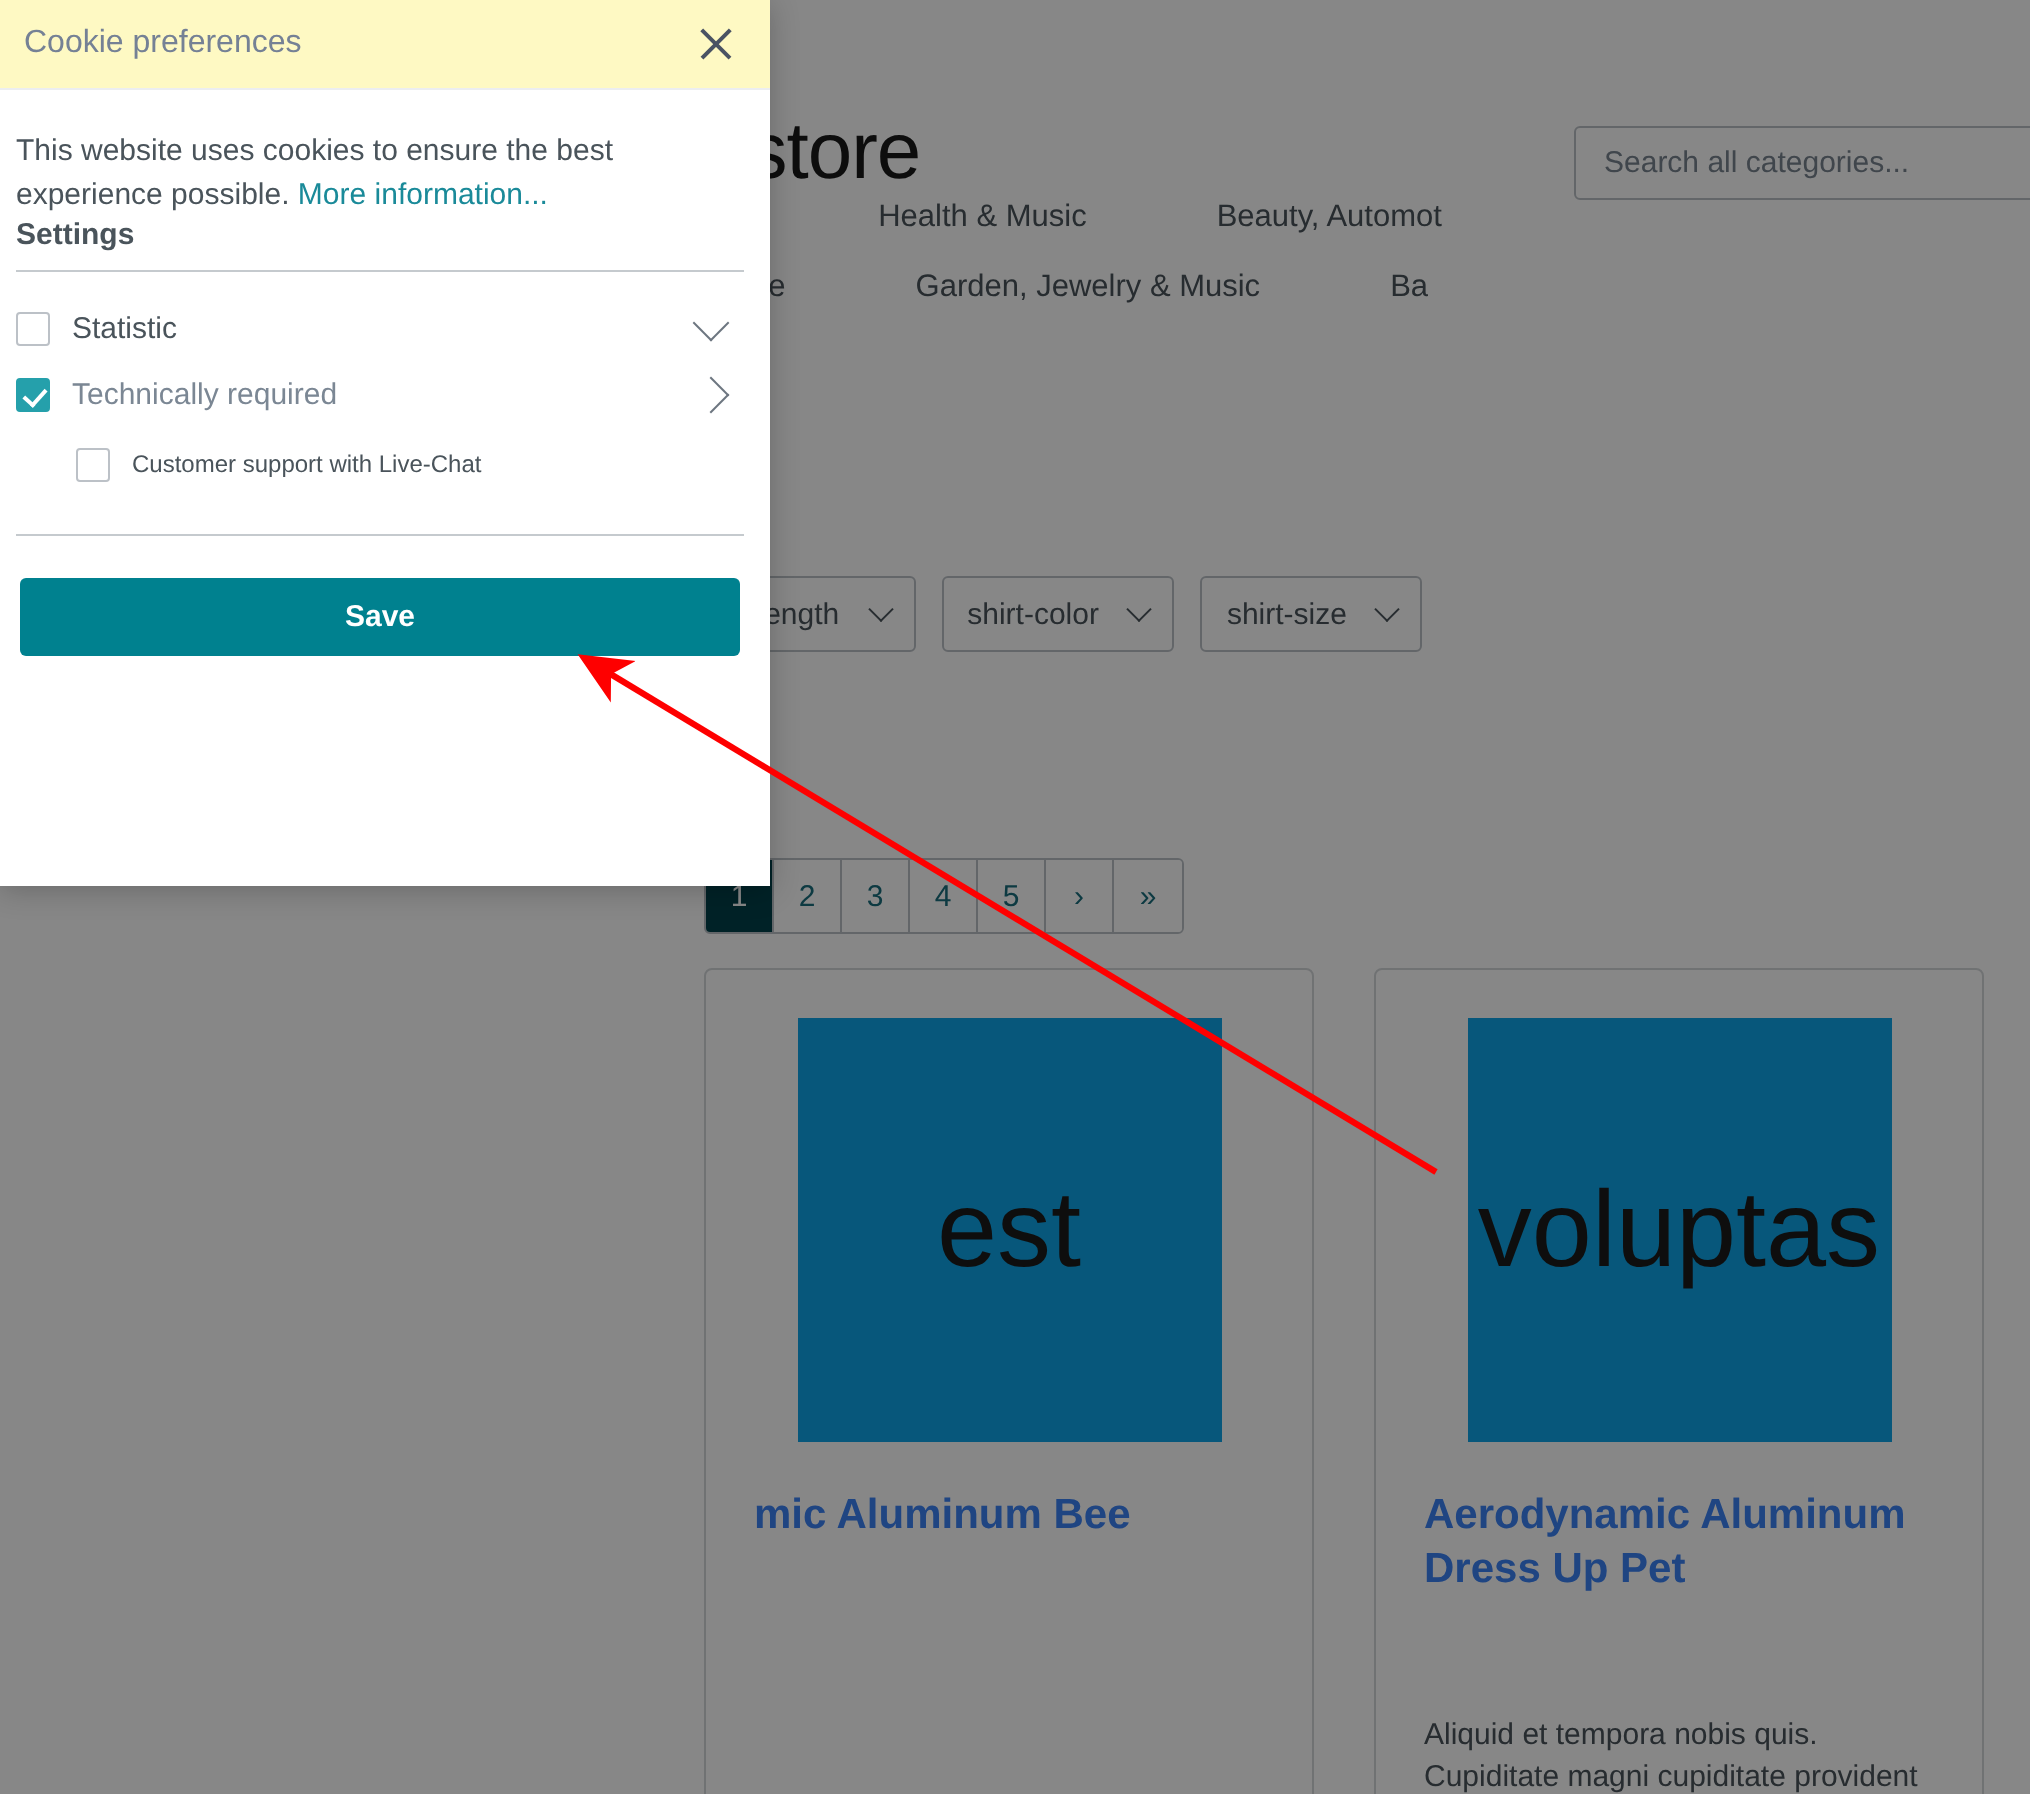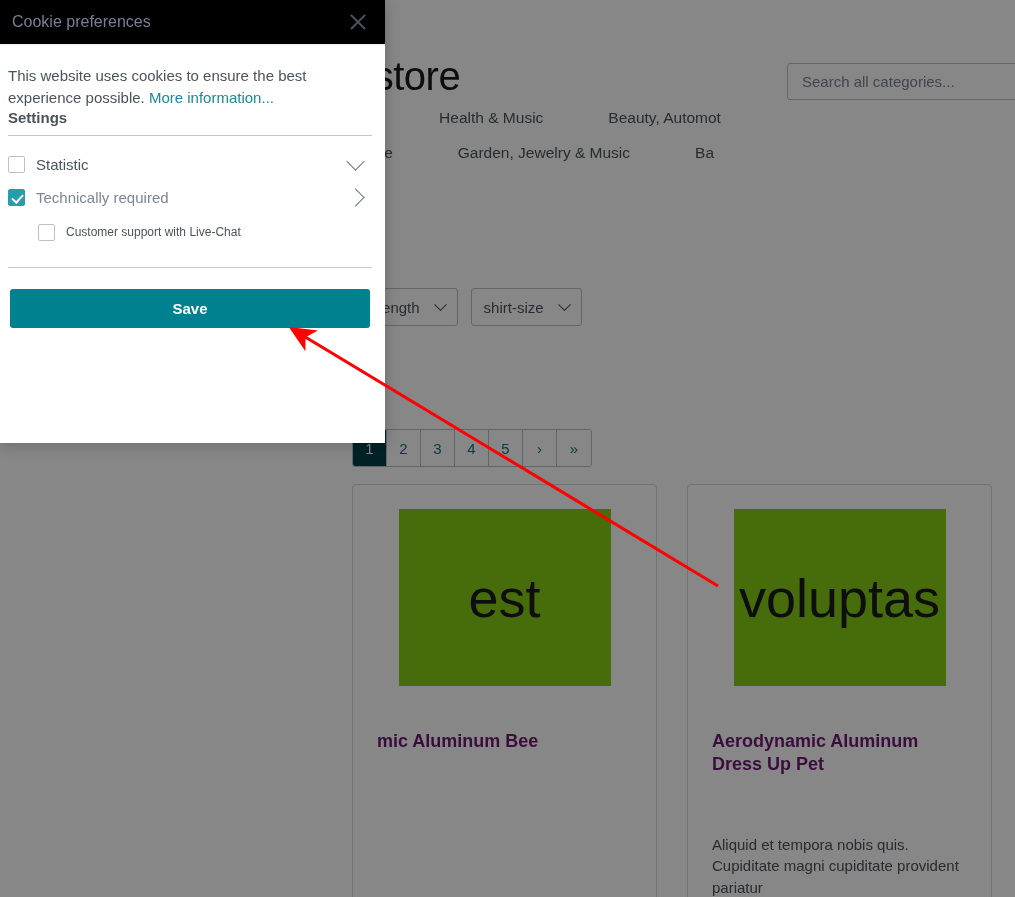--- a/index.html
+++ b/index.html
@@ -49,21 +49,20 @@
   }
   .search-box::placeholder { color: #798490; }
 
   .nav {
     position: absolute;
     left: 0; top: 100px;
     width: 1015px;
   }
   .nav-row {
     display: flex;
-    align-items: center;
     height: 35px;
     white-space: nowrap;
     padding-left: 352px;
     gap: 28px;
   }
   .nav-row.row2 { padding-left: 352px; }
   .nav-item {
     font-size: 15.5px;
     color: #4a545b;
     margin-right: 37px;
@@ -141,38 +140,38 @@
   }
   .card {
     width: 305px;
     min-height: 440px;
     border: 1px solid #d3d7da;
     border-radius: 4px;
     background: #ffffff;
     padding: 24px;
   }
   .card-img {
-    width: 212px; height: 177px;
+    width: 212px; height: 212px;
     margin: 0 auto;
-    background: #84cc16;
+    background: #0ea5e9;
     display: flex;
     align-items: center;
     justify-content: center;
     overflow: hidden;
   }
   .card-img span {
     font-size: 54px;
     color: #1c1c1c;
     white-space: nowrap;
   }
   .card-title {
-    margin-top: 44px;
-    font-size: 18px;
+    margin-top: 24px;
+    font-size: 21px;
     font-weight: bold;
-    color: #701a75;
+    color: #3b82f6;
     line-height: 1.28;
   }
   .card-desc {
     margin-top: 58px;
     font-size: 15px;
     color: #4a545b;
     line-height: 1.42;
   }
 
   
@@ -189,21 +188,21 @@
     left: 0; top: 0;
     width: 385px; height: 443px;
     background: #ffffff;
     z-index: 60;
     box-shadow: 0 2px 14px rgba(0,0,0,0.22);
     display: flex;
     flex-direction: column;
   }
   .modal-head {
     height: 45px;
-    background: #000000;
+    background: #fef9c3;
     border-bottom: 1px solid #eceef0;
     display: flex;
     align-items: center;
     padding: 0 14px 0 12px;
     flex: 0 0 auto;
   }
   .modal-title {
     font-size: 16px;
     color: #758195;
     flex: 1;
@@ -380,20 +379,24 @@
       <span class="filter-btn">
         <span>color</span>
         <i class="chev-sm"></i>
       </span>
       <span class="filter-btn">
         <span>content</span>
         <i class="chev-sm"></i>
       </span>
       <span class="filter-btn">
         <span>length</span>
+        <i class="chev-sm"></i>
+      </span>
+      <span class="filter-btn">
+        <span>shirt-color</span>
         <i class="chev-sm"></i>
       </span>
       <span class="filter-btn">
         <span>shirt-size</span>
         <i class="chev-sm"></i>
       </span>
     </div>
     <div class="filter-row">
       <span class="filter-btn f-shift2">
         <span>Price</span>

